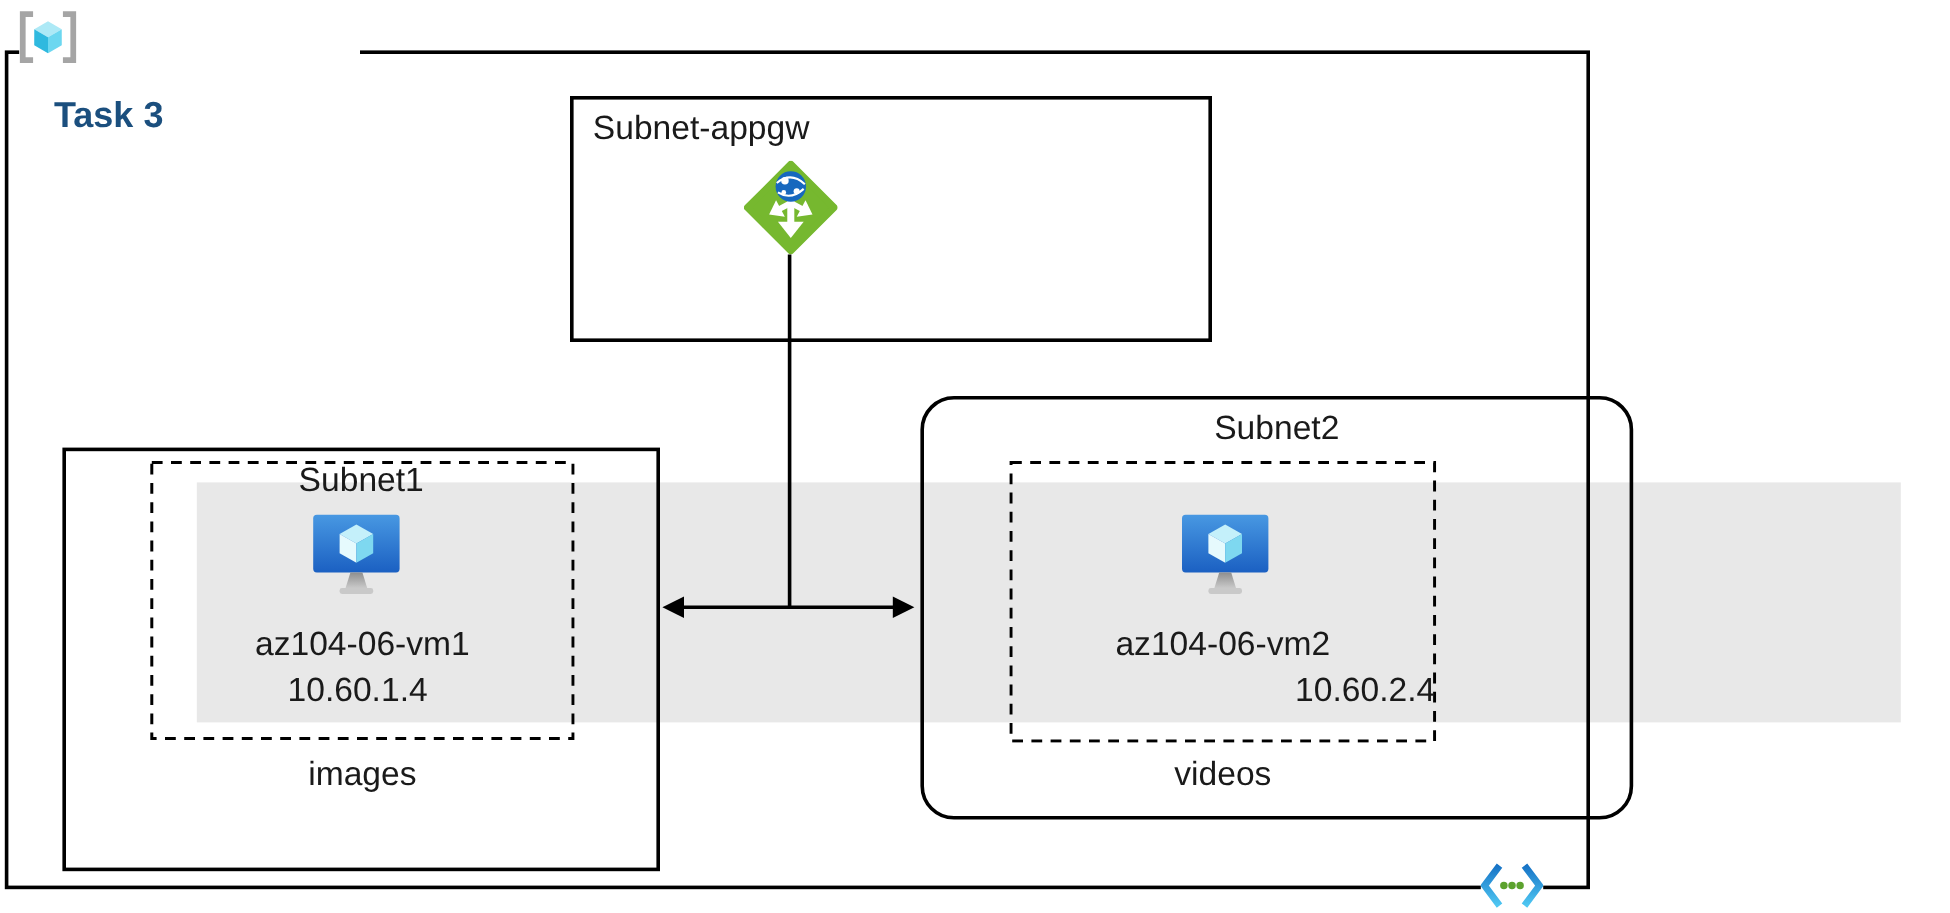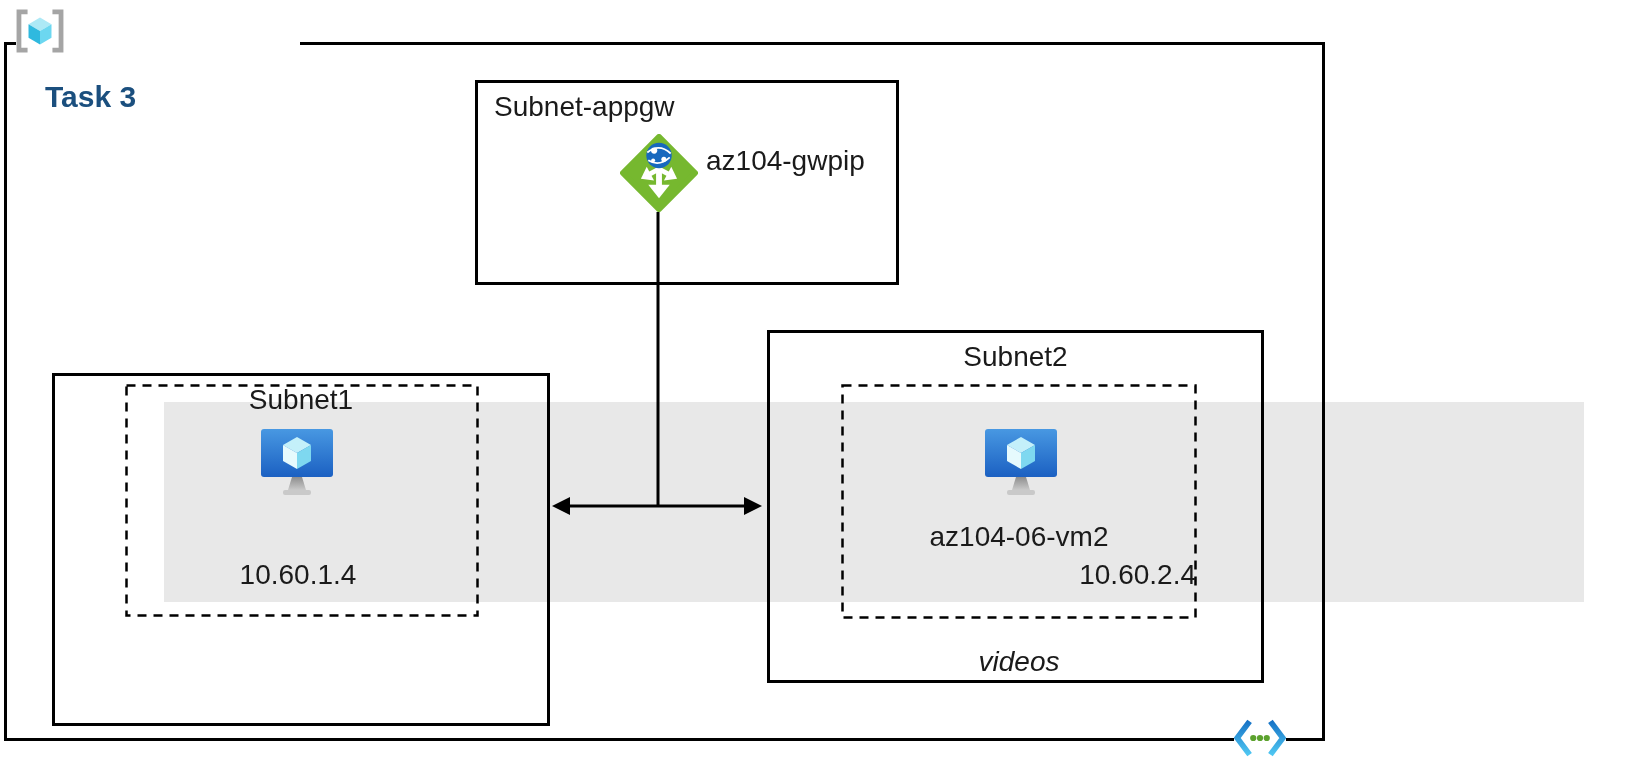--- a/index.html
+++ b/index.html
@@ -12,28 +12,28 @@
   .band{left:164px;top:402px;width:1420px;height:200px;background:#E8E8E8;z-index:0;}
   .backend-label{left:1330px;top:404px;width:254px;height:168px;display:flex;align-items:center;justify-content:center;
     font-size:32px;z-index:6;}
   
   .rg-box{left:4px;top:42px;width:1321px;height:699px;border:3px solid #000;box-sizing:border-box;z-index:2;background:transparent;}
   .rg-gap{left:16px;top:38px;width:284px;height:11px;background:#fff;z-index:3;}
   .rg-icon{left:15px;top:9px;z-index:4;}
   .rg-title{left:92px;top:20px;font-size:31px;line-height:36px;z-index:4;}
   .task{left:45px;top:80px;font-size:30px;font-weight:bold;color:#1B4F7E;z-index:4;}
   
-  .appgw-box{left:475px;top:80px;width:424px;height:205px;border:3px solid #000;box-sizing:border-box;background:#fff;z-index:2;}
+  .appgw-box{left:475px;top:80px;width:535px;height:205px;border:3px solid #000;box-sizing:border-box;background:#fff;z-index:2;}
   .box-label{position:absolute;left:16px;top:8px;font-size:28px;}
   .appgw-icon{left:620px;top:134px;z-index:4;}
   .appgw-names{left:706px;top:142px;font-size:28px;line-height:38px;z-index:4;}
   
   .subnet-box{top:330px;width:498px;height:353px;border:3px solid #000;box-sizing:border-box;background:transparent;z-index:2;}
   .subnet1{left:52px;margin-top:43px;}
-  .subnet2{left:767px;width:497px;}
+  .subnet2{left:767px;width:594px;border-radius:28px;}
   .subnet-label{position:absolute;left:0;top:8px;width:100%;text-align:center;font-size:28px;}
   .dashed-svg{z-index:3;}
   .vm-icon{z-index:4;}
   .vm-text{position:absolute;text-align:center;font-size:28px;line-height:36px;z-index:4;}
   .connectors{left:0;top:0;z-index:5;pointer-events:none;}
   .vnet-icon{left:1234px;top:718px;z-index:6;background:#fff;}
 </style>
 </head>
 <body>
 
@@ -72,21 +72,20 @@
       <polygon points="29,52 51,52 40,66"></polygon>
     </g>
     <circle cx="40" cy="22" r="13" fill="#1768BE"></circle>
     <path d="M28,19 Q40,9 52,20" fill="none" stroke="#fff" stroke-width="1.8"></path>
     <path d="M29,27 Q40,34 51,24" fill="none" stroke="#fff" stroke-width="1.8"></path>
     <circle cx="35" cy="17" r="3.2" fill="#fff"></circle>
     <circle cx="45" cy="26" r="2.6" fill="#fff"></circle>
     <circle cx="34" cy="27" r="2.0" fill="#fff"></circle>
   </svg>
   <div class="abs appgw-names">
-    <div>az104-gwpip</div>
   </div>
 
   <div class="abs subnet-box subnet1">
     <div class="subnet-label">Subnet1</div>
   </div>
   <svg class="abs dashed-svg" style="left:125px;top:384px;" width="354" height="233">
     <rect x="1.5" y="1.5" width="351" height="230" fill="none" stroke="#000" stroke-width="2.5" stroke-dasharray="9 7"></rect>
   </svg>
   <svg class="abs vm-icon" style="left:259px;top:427px;" width="76" height="74" viewBox="0 0 76 74">
     <defs>
@@ -99,21 +98,23 @@
           <stop offset="1" stop-color="#C9C9C9"></stop>
       </linearGradient>
     </defs>
     <rect x="2" y="2" width="72" height="48" rx="3" fill="url(#vmg1)"></rect>
     <polygon points="38,10 52,18 38,26 24,18" fill="#C4F0FA"></polygon>
     <polygon points="24,18 38,26 38,42 24,34" fill="#E6FAFD"></polygon>
     <polygon points="52,18 38,26 38,42 52,34" fill="#7ED8F0"></polygon>
     <polygon points="33,50 43,50 47,63 29,63" fill="url(#stg1)"></polygon>
     <rect x="24" y="63" width="28" height="5" rx="2" fill="#C9C9C9"></rect>
   </svg>
+  <div class="vm-text" style="left:126px;top:519px;width:352px;">az104-06-vm1</div>
   <div class="vm-text" style="left:122px;top:557px;width:352px;">10.60.1.4</div>
+  <div class="vm-text" style="left:126px;top:627px;width:352px;">images</div>
 
   <div class="abs subnet-box subnet2">
     <div class="subnet-label">Subnet2</div>
   </div>
   <svg class="abs dashed-svg" style="left:841px;top:384px;" width="356" height="235">
     <rect x="1.5" y="1.5" width="353" height="232" fill="none" stroke="#000" stroke-width="2.5" stroke-dasharray="9 7"></rect>
   </svg>
   <svg class="abs vm-icon" style="left:983px;top:427px;" width="76" height="74" viewBox="0 0 76 74">
     <defs>
       <linearGradient id="vmg2" x1="0" y1="0" x2="0" y2="1">
@@ -127,21 +128,21 @@
     </defs>
     <rect x="2" y="2" width="72" height="48" rx="3" fill="url(#vmg2)"></rect>
     <polygon points="38,10 52,18 38,26 24,18" fill="#C4F0FA"></polygon>
     <polygon points="24,18 38,26 38,42 24,34" fill="#E6FAFD"></polygon>
     <polygon points="52,18 38,26 38,42 52,34" fill="#7ED8F0"></polygon>
     <polygon points="33,50 43,50 47,63 29,63" fill="url(#stg2)"></polygon>
     <rect x="24" y="63" width="28" height="5" rx="2" fill="#C9C9C9"></rect>
   </svg>
   <div class="vm-text" style="left:842px;top:519px;width:354px;">az104-06-vm2</div>
   <div class="vm-text" style="left:842px;top:557px;width:354px;text-align:right;">10.60.2.4</div>
-  <div class="vm-text" style="left:842px;top:644px;width:354px;font-style:italic;">videos</div>
+  <div class="vm-text" style="left:842px;top:627px;width:354px;">videos</div>
 
   <svg class="abs connectors" width="1625" height="761">
     <line x1="658" y1="212" x2="658" y2="506" stroke="#000" stroke-width="3"></line>
     <line x1="566" y1="506" x2="748" y2="506" stroke="#000" stroke-width="3"></line>
     <polygon points="552,506 570,497 570,515" fill="#000"></polygon>
     <polygon points="762,506 744,497 744,515" fill="#000"></polygon>
   </svg>
 
   <svg class="abs vnet-icon" width="52" height="40" viewBox="0 0 50 38">
     <defs>

